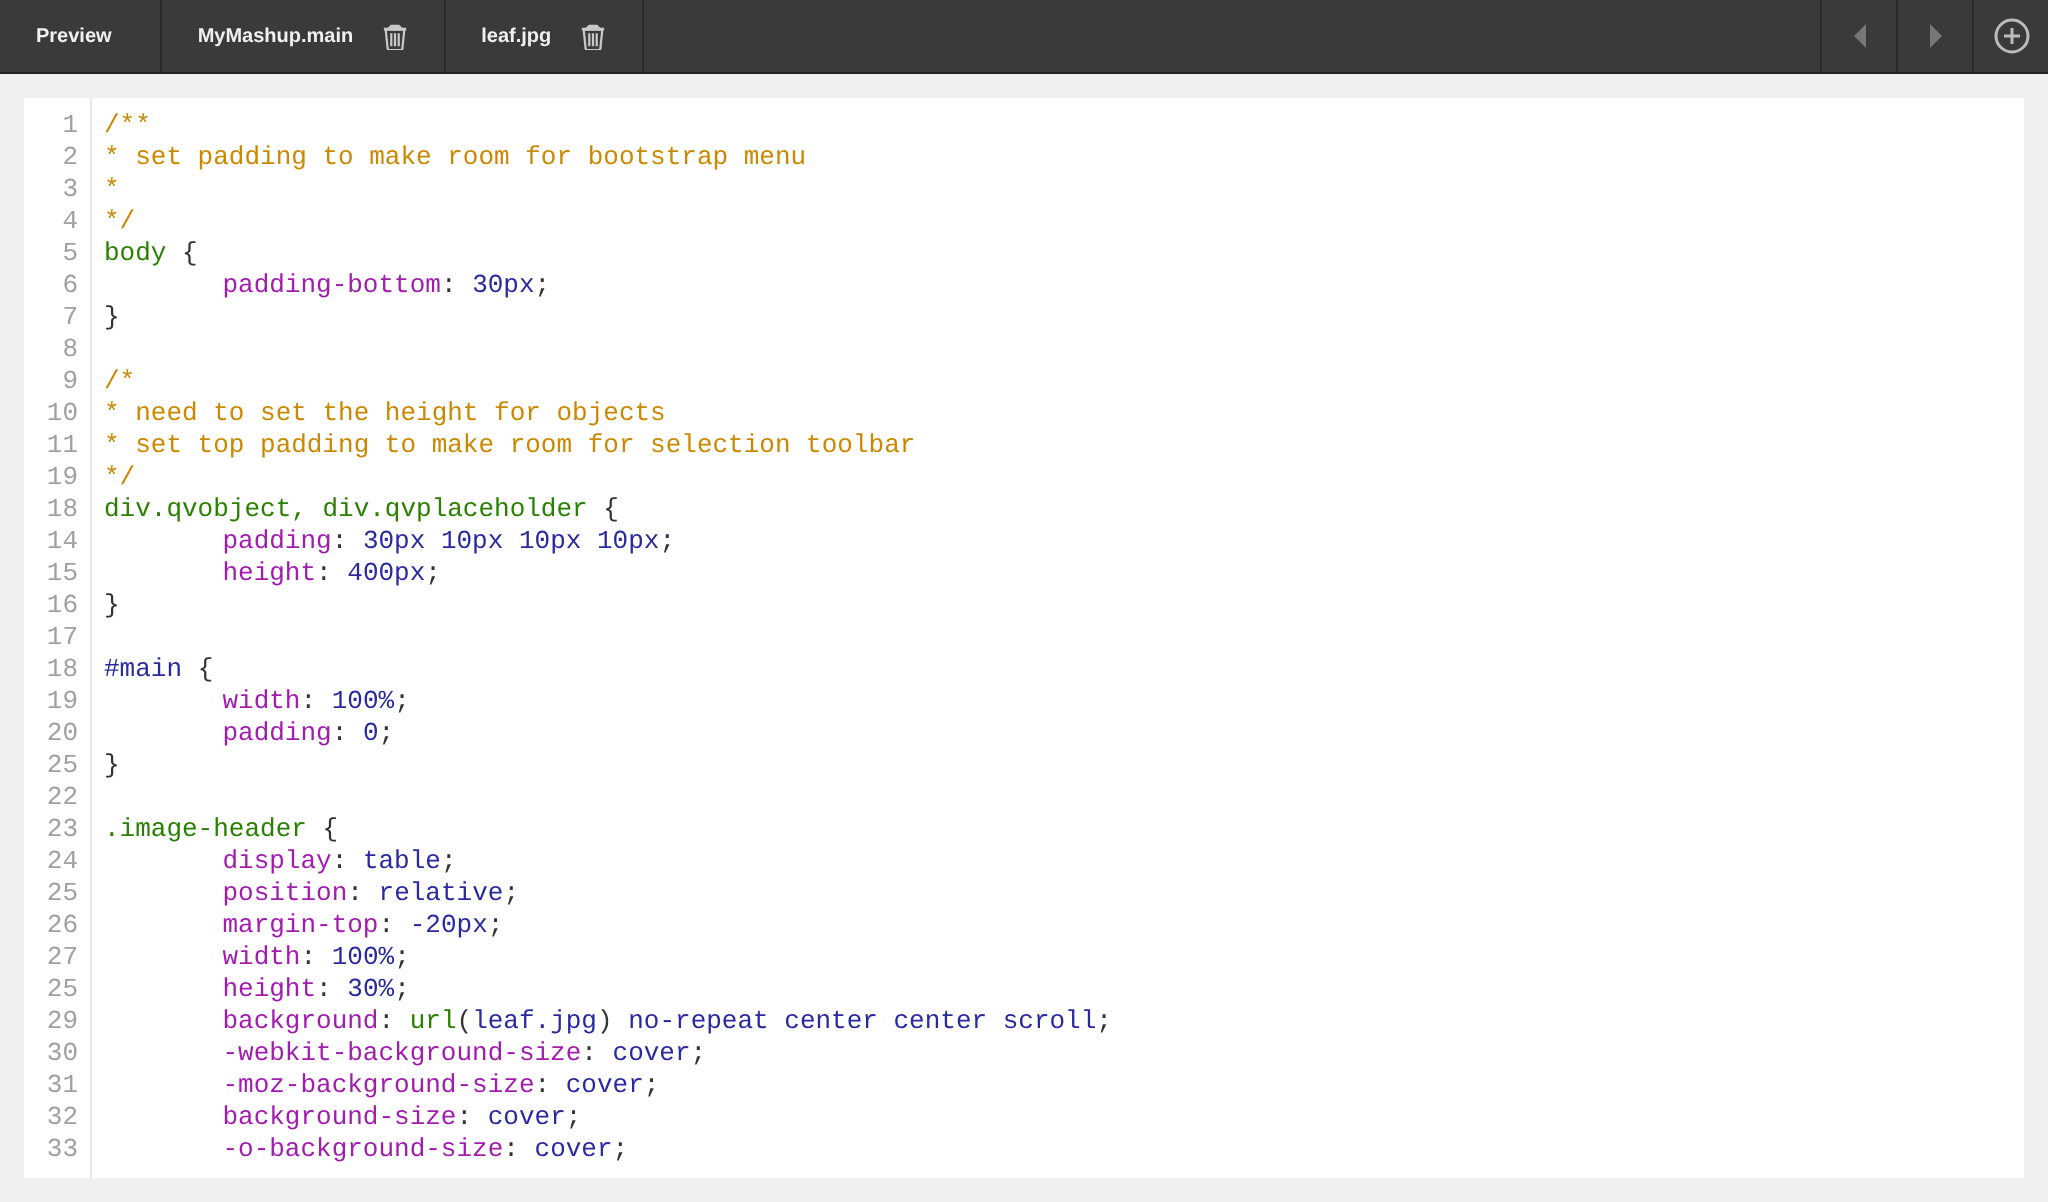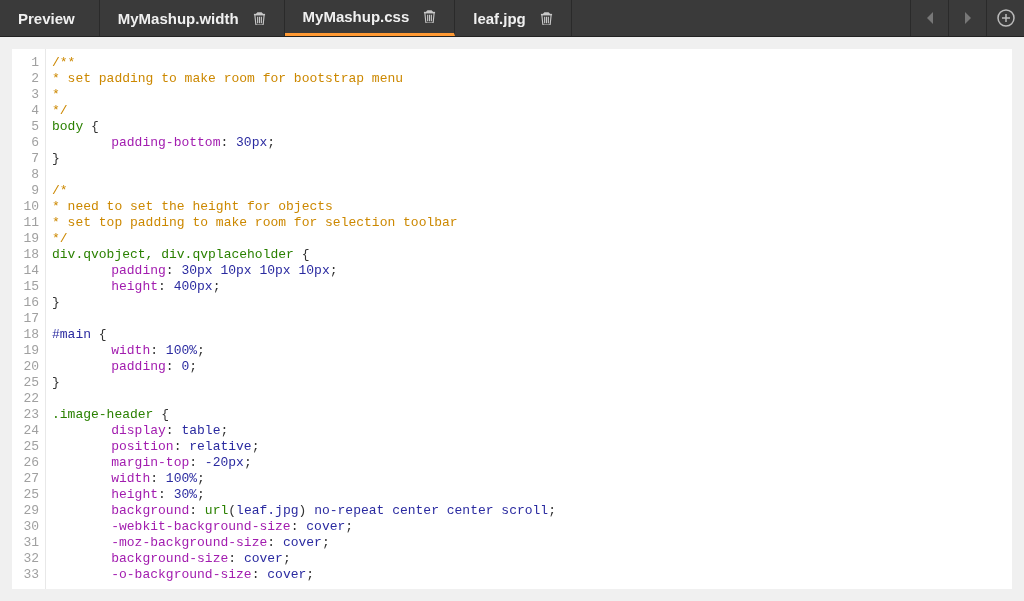--- a/index.html
+++ b/index.html
@@ -9,21 +9,21 @@
       overflow: hidden;
       width: 1024px;
       height: 601px;
     }
     .tab-bar {
       display: flex;
       align-items: center;
       background: #3a3a3a;
       height: 37px;
       color: #e0e0e0;
-      font-size: 15px;
+      font-size: 10px;
       border-bottom: 1px solid #222;
     }
     .tab {
       display: flex;
       align-items: center;
       padding: 0 18px;
       height: 100%;
       cursor: pointer;
       border-right: 1px solid #2a2a2a;
       white-space: nowrap;
@@ -112,30 +112,21 @@
     .c-id { color: #2a2aa0; }
   </style>
 </head>
 <body>
 
 <div class="tab-bar">
   <div class="tab preview">
     <span class="tab-label">Preview</span>
   </div>
   <div class="tab">
-      <span class="tab-label">MyMashup.width</span>
-      <span class="trash-icon">
-        <svg viewBox="0 0 12 14">
-          <path d="M1 3h10l-1 10a1 1 0 0 1-1 1H3a1 1 0 0 1-1-1L1 3zm3-2h4l1 1H3l1-1zM4 5v7M6 5v7M8 5v7" fill="none" stroke="#c8c8c8" stroke-width="1.2"></path>
-          <rect x="0" y="2" width="12" height="1.5" fill="#c8c8c8"></rect>
-        </svg>
-      </span>
-    </div>
-    <div class="tab active">
-      <span class="tab-label">MyMashup.css</span>
+      <span class="tab-label">MyMashup.main</span>
       <span class="trash-icon">
         <svg viewBox="0 0 12 14">
           <path d="M1 3h10l-1 10a1 1 0 0 1-1 1H3a1 1 0 0 1-1-1L1 3zm3-2h4l1 1H3l1-1zM4 5v7M6 5v7M8 5v7" fill="none" stroke="#c8c8c8" stroke-width="1.2"></path>
           <rect x="0" y="2" width="12" height="1.5" fill="#c8c8c8"></rect>
         </svg>
       </span>
     </div>
     <div class="tab">
       <span class="tab-label">leaf.jpg</span>
       <span class="trash-icon">

